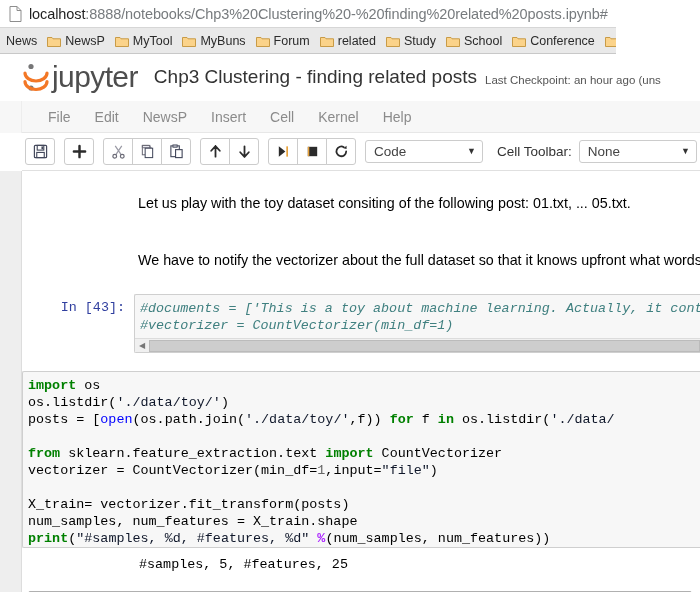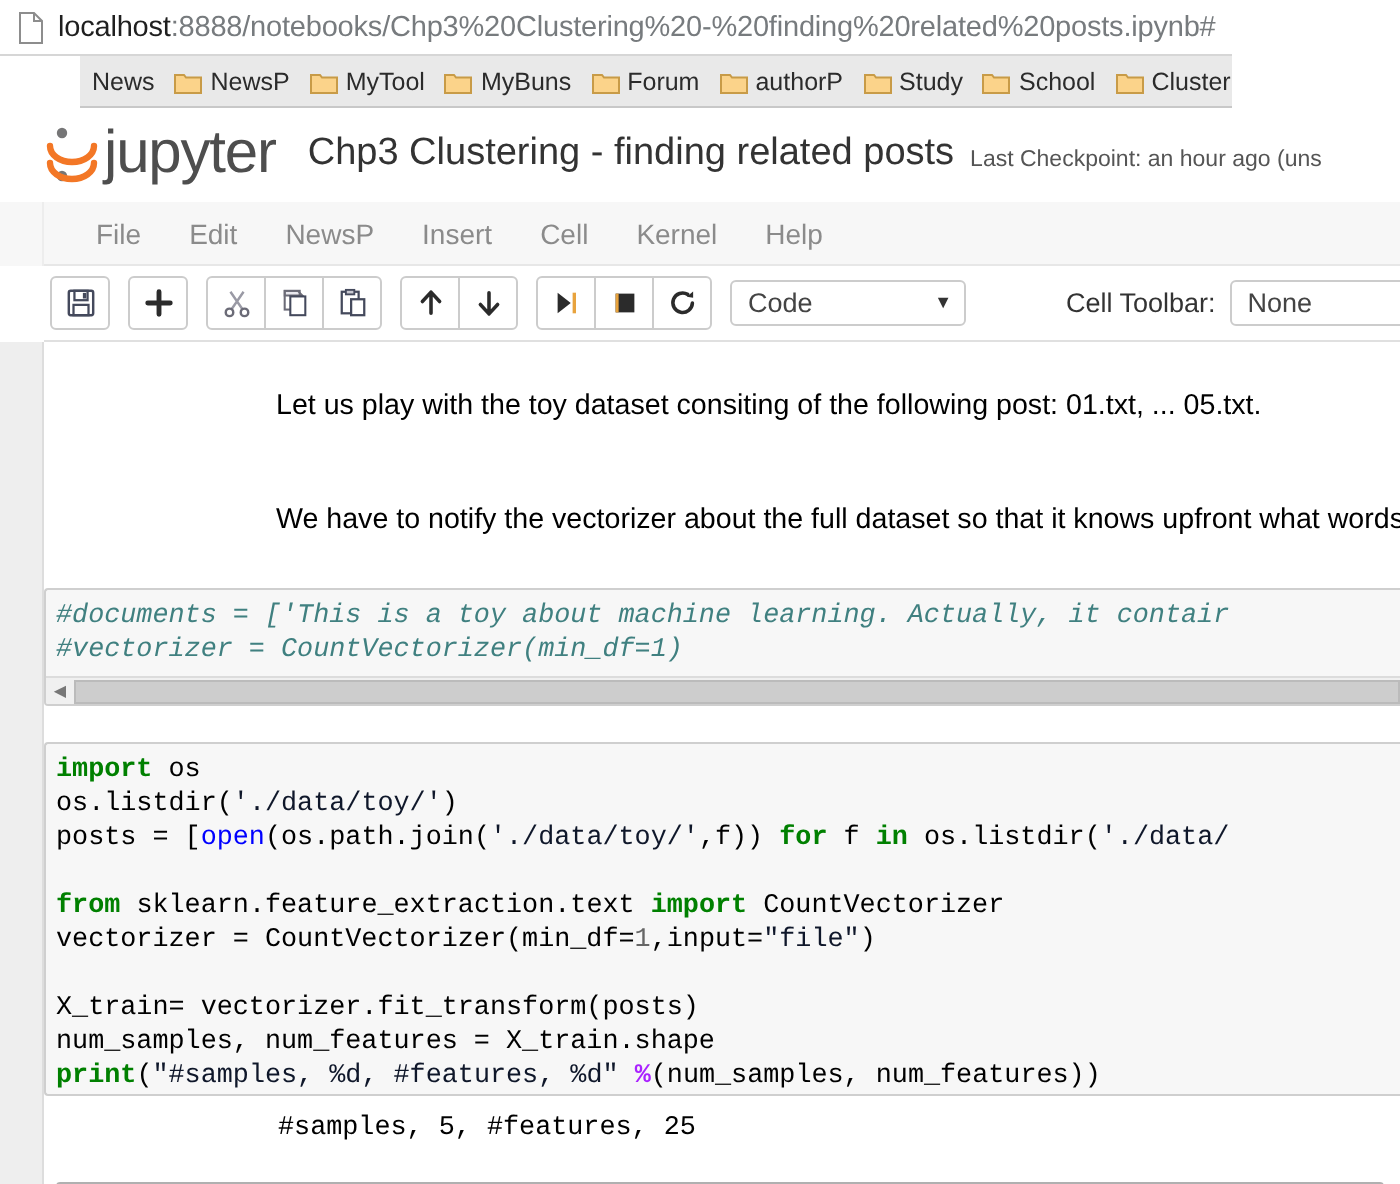--- a/index.html
+++ b/index.html
@@ -43,21 +43,20 @@
 
   #bookmarks-row {
     height: 26px;
     display: flex;
     align-items: center;
     background: #e9e9e9;
     border-bottom: 1px solid #c8c8c8;
     padding-left: 0px;
     overflow: hidden;
     white-space: nowrap;
-    margin-left: 40px;
   }
   .bookmark {
     display: inline-flex;
     align-items: center;
     height: 22px;
     padding: 0 5px;
     font-size: 12.5px;
     color: #2b2b2b;
     flex: 0 0 auto;
   }
@@ -182,21 +181,20 @@
     min-width: 118px;
   }
   #cell-type-select { width: 118px; margin-right: 14px; }
   #cell-toolbar-select { width: 118px; }
   .caret { font-size: 9px; color: #333; margin-left: 8px; line-height: 1;}
   #cell-toolbar-label {
     font-size: 13.5px;
     color: #333333;
     margin-right: 7px;
     white-space: nowrap;
-    margin-left: 36px;
   }
 
   
   #nb-body-wrap {
     display: flex;
     height: 447px;
     background: #ffffff;
   }
   #nb-left-gutter {
     width: 22px;
@@ -368,21 +366,21 @@
           </svg>
       </span>
       <span class="bm-label">Forum</span>
     </div>
     <div class="bookmark">
       <span class="folder-icon">
         <svg width="14" height="12" viewBox="0 0 14 12">
             <path d="M0.5 2.5 h4.5 l1 1.3 h7.5 v7.7 h-13 z" fill="#fbd38a" stroke="#c89b47" stroke-width="1"></path>
           </svg>
       </span>
-      <span class="bm-label">authorP</span>
+      <span class="bm-label">related</span>
     </div>
     <div class="bookmark">
       <span class="folder-icon">
         <svg width="14" height="12" viewBox="0 0 14 12">
             <path d="M0.5 2.5 h4.5 l1 1.3 h7.5 v7.7 h-13 z" fill="#fbd38a" stroke="#c89b47" stroke-width="1"></path>
           </svg>
       </span>
       <span class="bm-label">Study</span>
     </div>
     <div class="bookmark">
@@ -392,21 +390,21 @@
           </svg>
       </span>
       <span class="bm-label">School</span>
     </div>
     <div class="bookmark">
       <span class="folder-icon">
         <svg width="14" height="12" viewBox="0 0 14 12">
             <path d="M0.5 2.5 h4.5 l1 1.3 h7.5 v7.7 h-13 z" fill="#fbd38a" stroke="#c89b47" stroke-width="1"></path>
           </svg>
       </span>
-      <span class="bm-label">Clustering</span>
+      <span class="bm-label">Conference</span>
     </div>
     <div class="bookmark">
       <span class="folder-icon">
         <svg width="14" height="12" viewBox="0 0 14 12">
             <path d="M0.5 2.5 h4.5 l1 1.3 h7.5 v7.7 h-13 z" fill="#fbd38a" stroke="#c89b47" stroke-width="1"></path>
           </svg>
       </span>
       <span class="bm-label">cnJ</span>
     </div>
     <div class="bookmark">
@@ -546,20 +544,21 @@
 </div>
 
 <div id="nb-body-wrap">
   <div id="nb-left-gutter"></div>
   <div id="nb-body">
 
     <div class="md-cell" id="md-cell-1">Let us play with the toy dataset consiting of the following post: 01.txt, ... 05.txt.</div>
     <div class="md-cell" id="md-cell-2">We have to notify the vectorizer about the full dataset so that it knows upfront what words a</div>
 
     <div class="code-cell">
+      <div class="prompt">In [43]:</div>
       <div class="input-area">
         <div class="code-line"><span class="cmt">#documents = ['This is a toy about machine learning. Actually, it contair</span></div>
         <div class="code-line"><span class="cmt">#vectorizer = CountVectorizer(min_df=1)</span></div>
         <div class="hscroll">
           <span class="arrow">◀</span>
           <span class="thumb"></span>
         </div>
       </div>
     </div>
 

